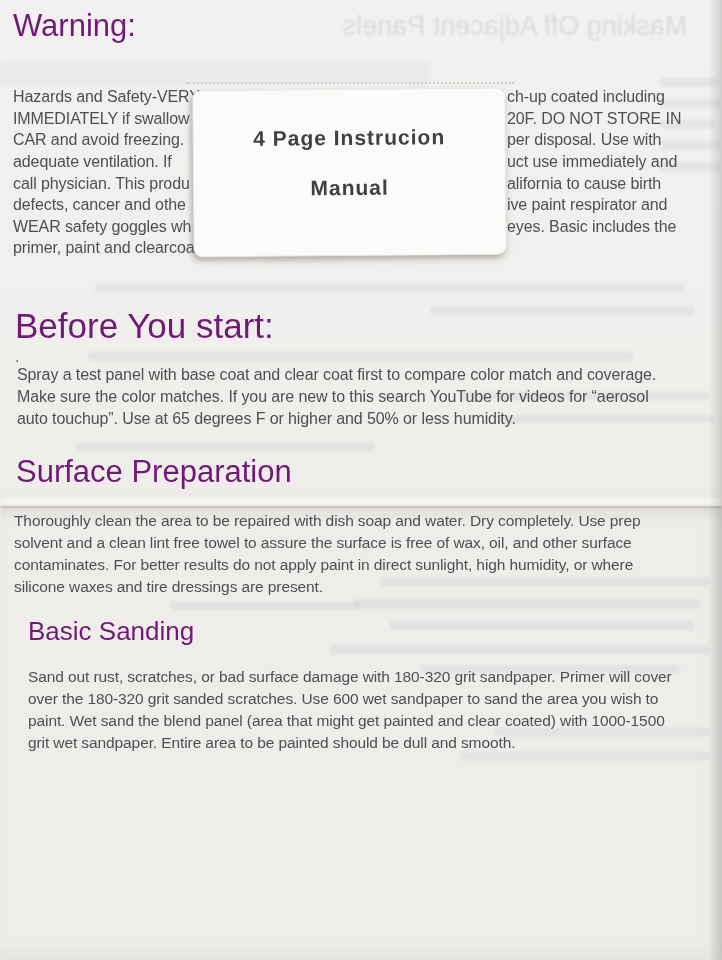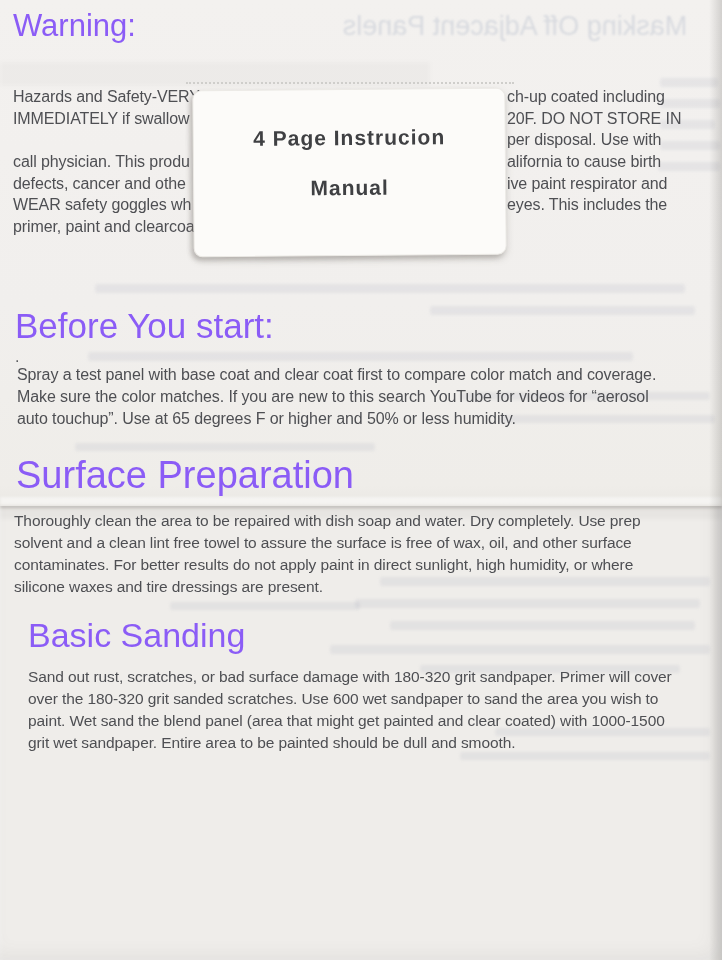--- a/index.html
+++ b/index.html
@@ -20,25 +20,25 @@
     background:rgba(255,255,255,.5);filter:blur(1.5px);}
 
   
   .ghost{position:absolute;z-index:1;height:9px;border-radius:3px;
     background:rgba(125,140,165,.11);filter:blur(1.5px);}
   .ghost-heading{position:absolute;left:318px;top:11px;width:394px;z-index:1;
     font-size:27px;color:#c6cbd5;opacity:.6;transform:scaleX(-1);
     filter:blur(.8px);text-align:center;white-space:nowrap;}
 
   
-  .h{position:absolute;z-index:2;color:#8b5cf6;font-weight:400;line-height:1;white-space:nowrap;}
+  .h{position:absolute;z-index:2;color:#701a75;font-weight:400;line-height:1;white-space:nowrap;}
   #warning-h{left:13px;top:10px;font-size:31px;}
   #before-h{left:15px;top:308px;font-size:35px;}
-  #surface-h{left:16px;top:456px;font-size:38px;}
-  #basic-h{left:28px;top:618px;font-size:34px;}
+  #surface-h{left:16px;top:456px;font-size:31px;}
+  #basic-h{left:28px;top:618px;font-size:26px;}
   .stray-dot{position:absolute;left:15px;top:348px;z-index:2;font-size:16px;color:#5a5b5e;}
 
   
   .para{position:absolute;z-index:2;color:#4e4f53;font-size:15.5px;letter-spacing:-.1px;}
   .para .tline{position:relative;white-space:nowrap;height:22px;}
   #warn-body{left:13px;top:88px;font-size:16px;}
   #warn-body .tline{height:21.65px;}
   #warn-body .frag-right{position:absolute;left:494px;top:0;white-space:nowrap;}
   #before-body{left:17px;top:366px;font-size:16px;}
   #surface-body{left:14px;top:512px;}
@@ -87,24 +87,25 @@
   <div class="ghost" style="left:390px;top:621px;width:305px;"></div>
   <div class="ghost" style="left:330px;top:645px;width:380px;"></div>
   <div class="ghost" style="left:420px;top:665px;width:260px;height:8px;"></div>
   <div class="ghost" style="left:495px;top:728px;width:215px;height:8px;"></div>
   <div class="ghost" style="left:460px;top:752px;width:250px;height:8px;"></div>
 
   <div id="warning-h" class="h">Warning:</div>
   <div id="warn-body" class="para warn">
       <div class="tline"><span class="frag-left">Hazards and Safety-VERY</span><span class="frag-right">ch-up coated including</span></div>
       <div class="tline"><span class="frag-left">IMMEDIATELY if swallow</span><span class="frag-right">20F. DO NOT STORE IN</span></div>
-      <div class="tline"><span class="frag-right">per disposal. Use with</span></div>
+      <div class="tline"><span class="frag-left">CAR and avoid freezing.</span><span class="frag-right">per disposal. Use with</span></div>
+      <div class="tline"><span class="frag-left">adequate ventilation. If</span><span class="frag-right">uct use immediately and</span></div>
       <div class="tline"><span class="frag-left">call physician. This produ</span><span class="frag-right">alifornia to cause birth</span></div>
       <div class="tline"><span class="frag-left">defects, cancer and othe</span><span class="frag-right">ive paint respirator and</span></div>
-      <div class="tline"><span class="frag-left">WEAR safety goggles wh</span><span class="frag-right">eyes. This includes the</span></div>
+      <div class="tline"><span class="frag-left">WEAR safety goggles wh</span><span class="frag-right">eyes. Basic includes the</span></div>
       <div class="tline"><span class="frag-left">primer, paint and clearcoat.</span><span class="frag-right"></span></div>
     </div>
 
   <div class="perf"></div>
   <div class="label">
     <div class="label-text label-l1">4 Page Instrucion</div>
     <div class="label-text label-l2">Manual</div>
   </div>
 
   <div id="before-h" class="h">Before You start:</div>

